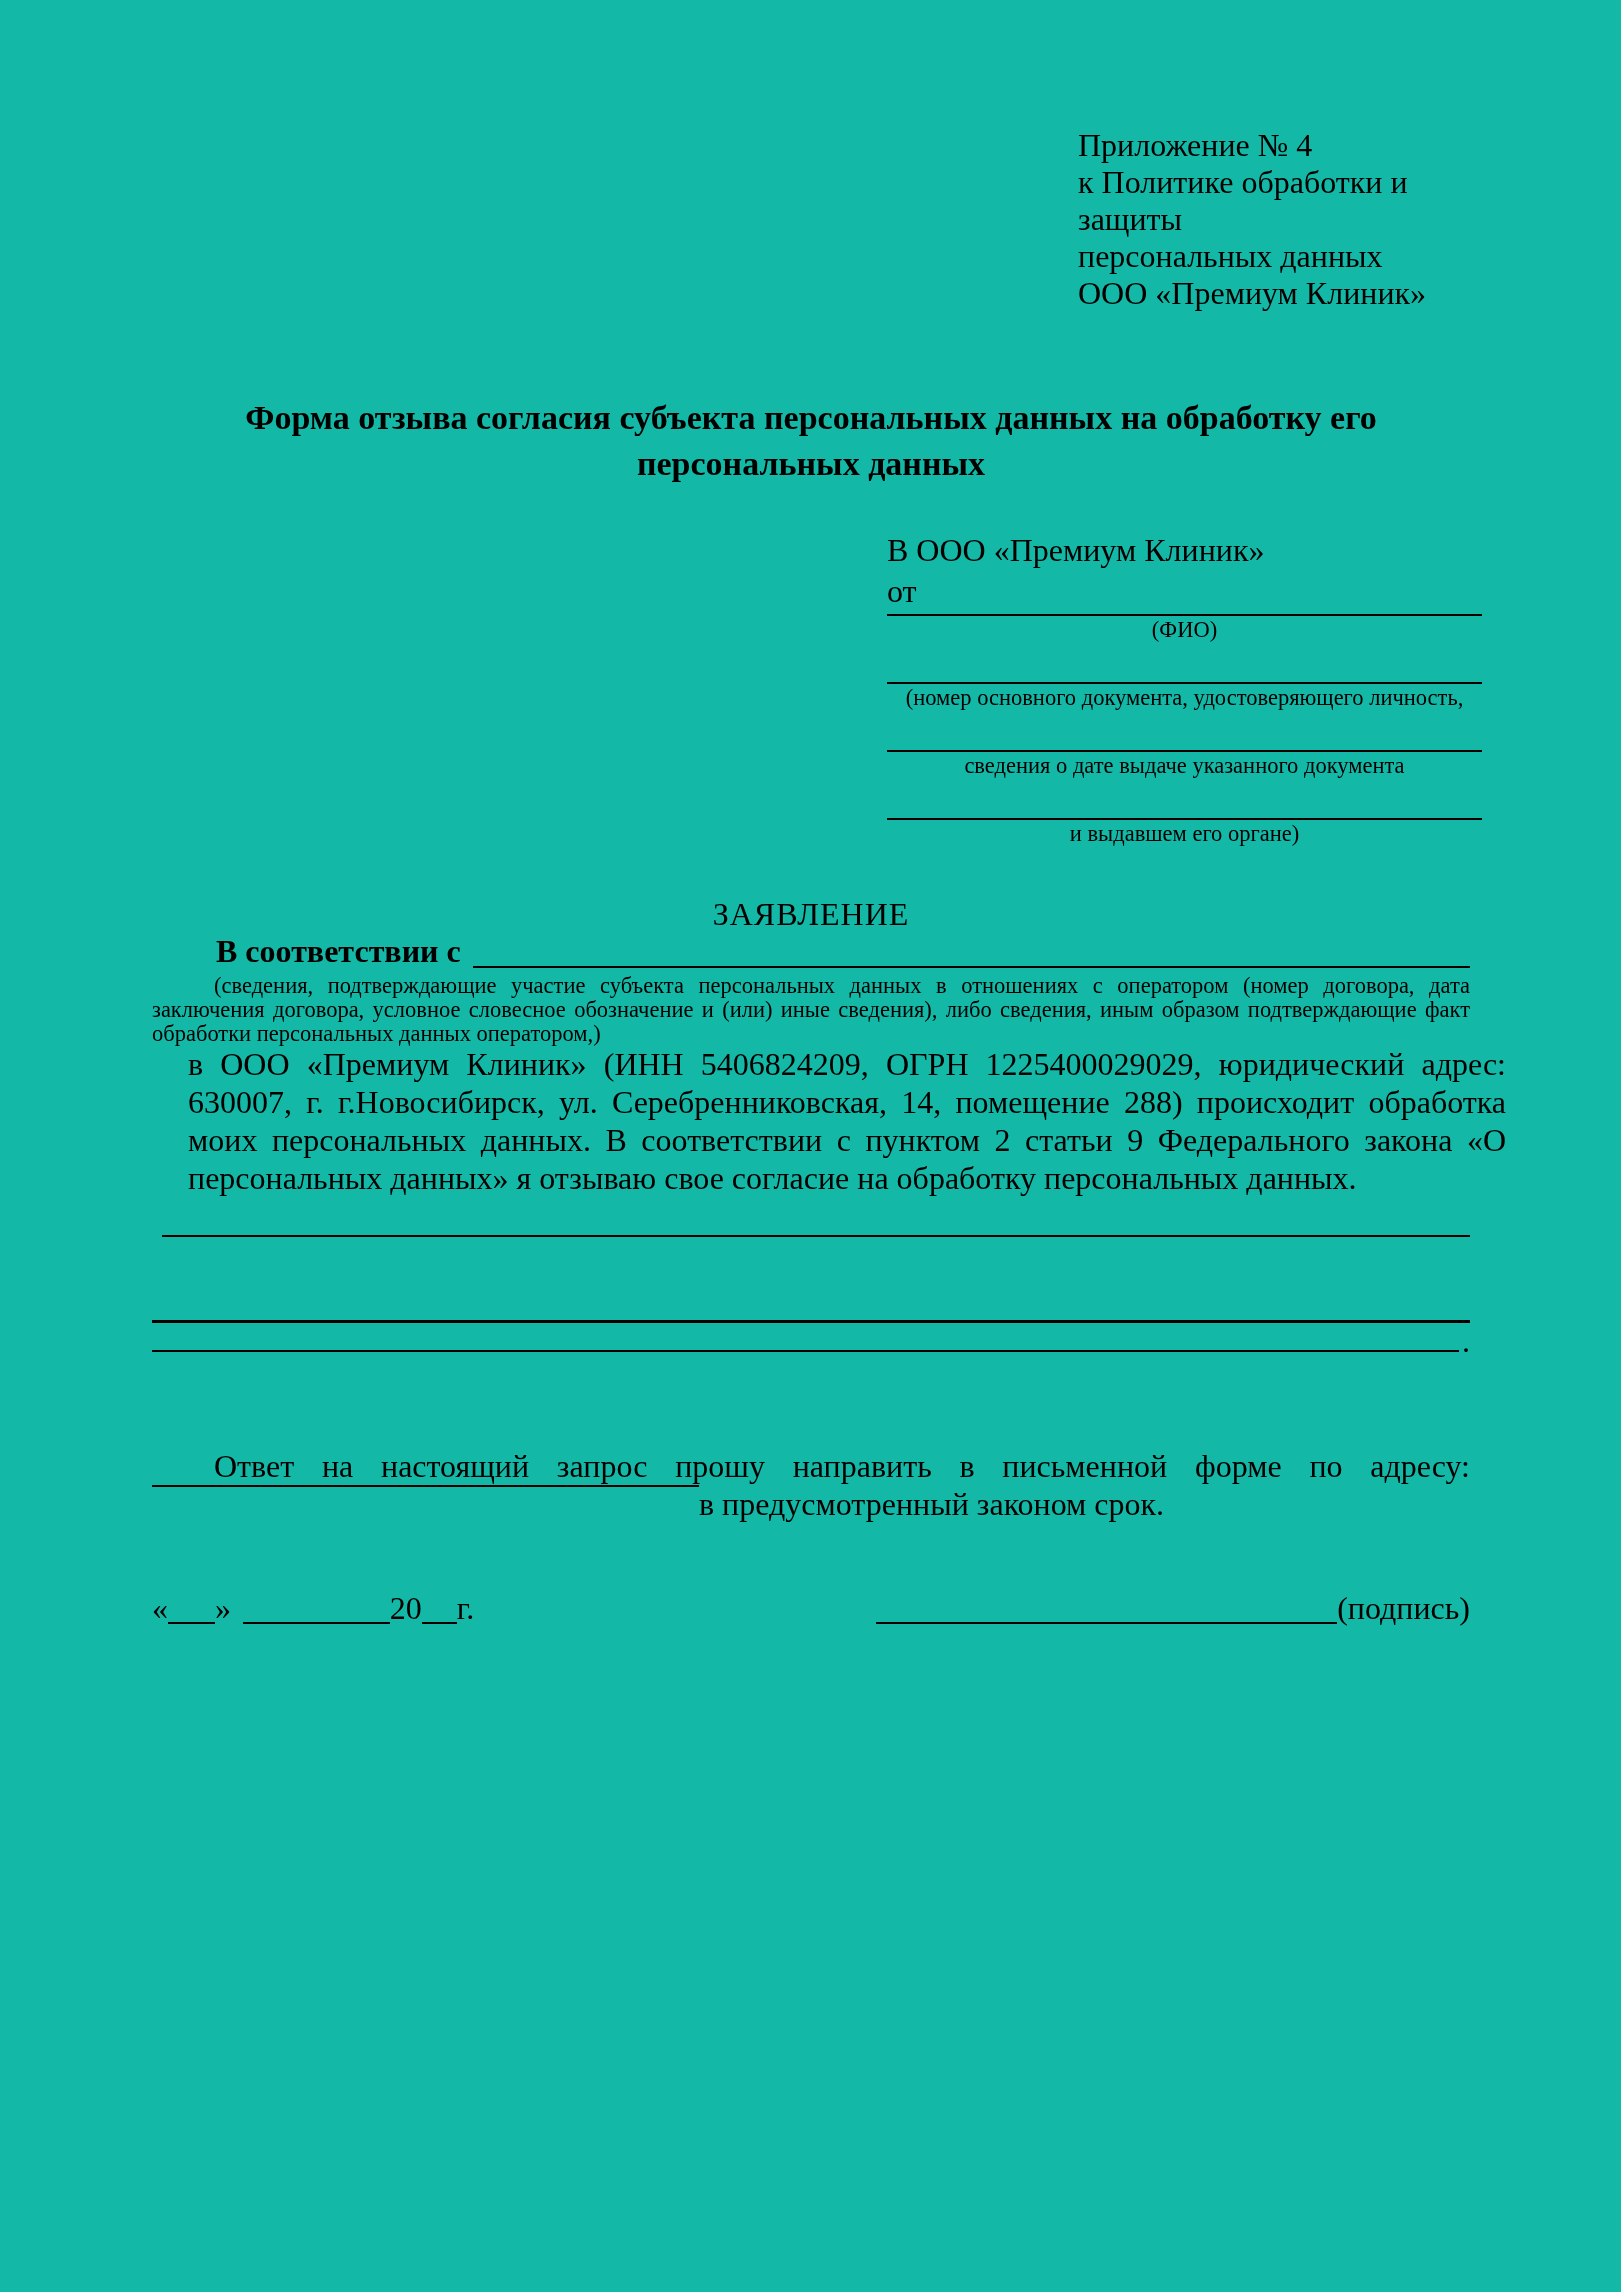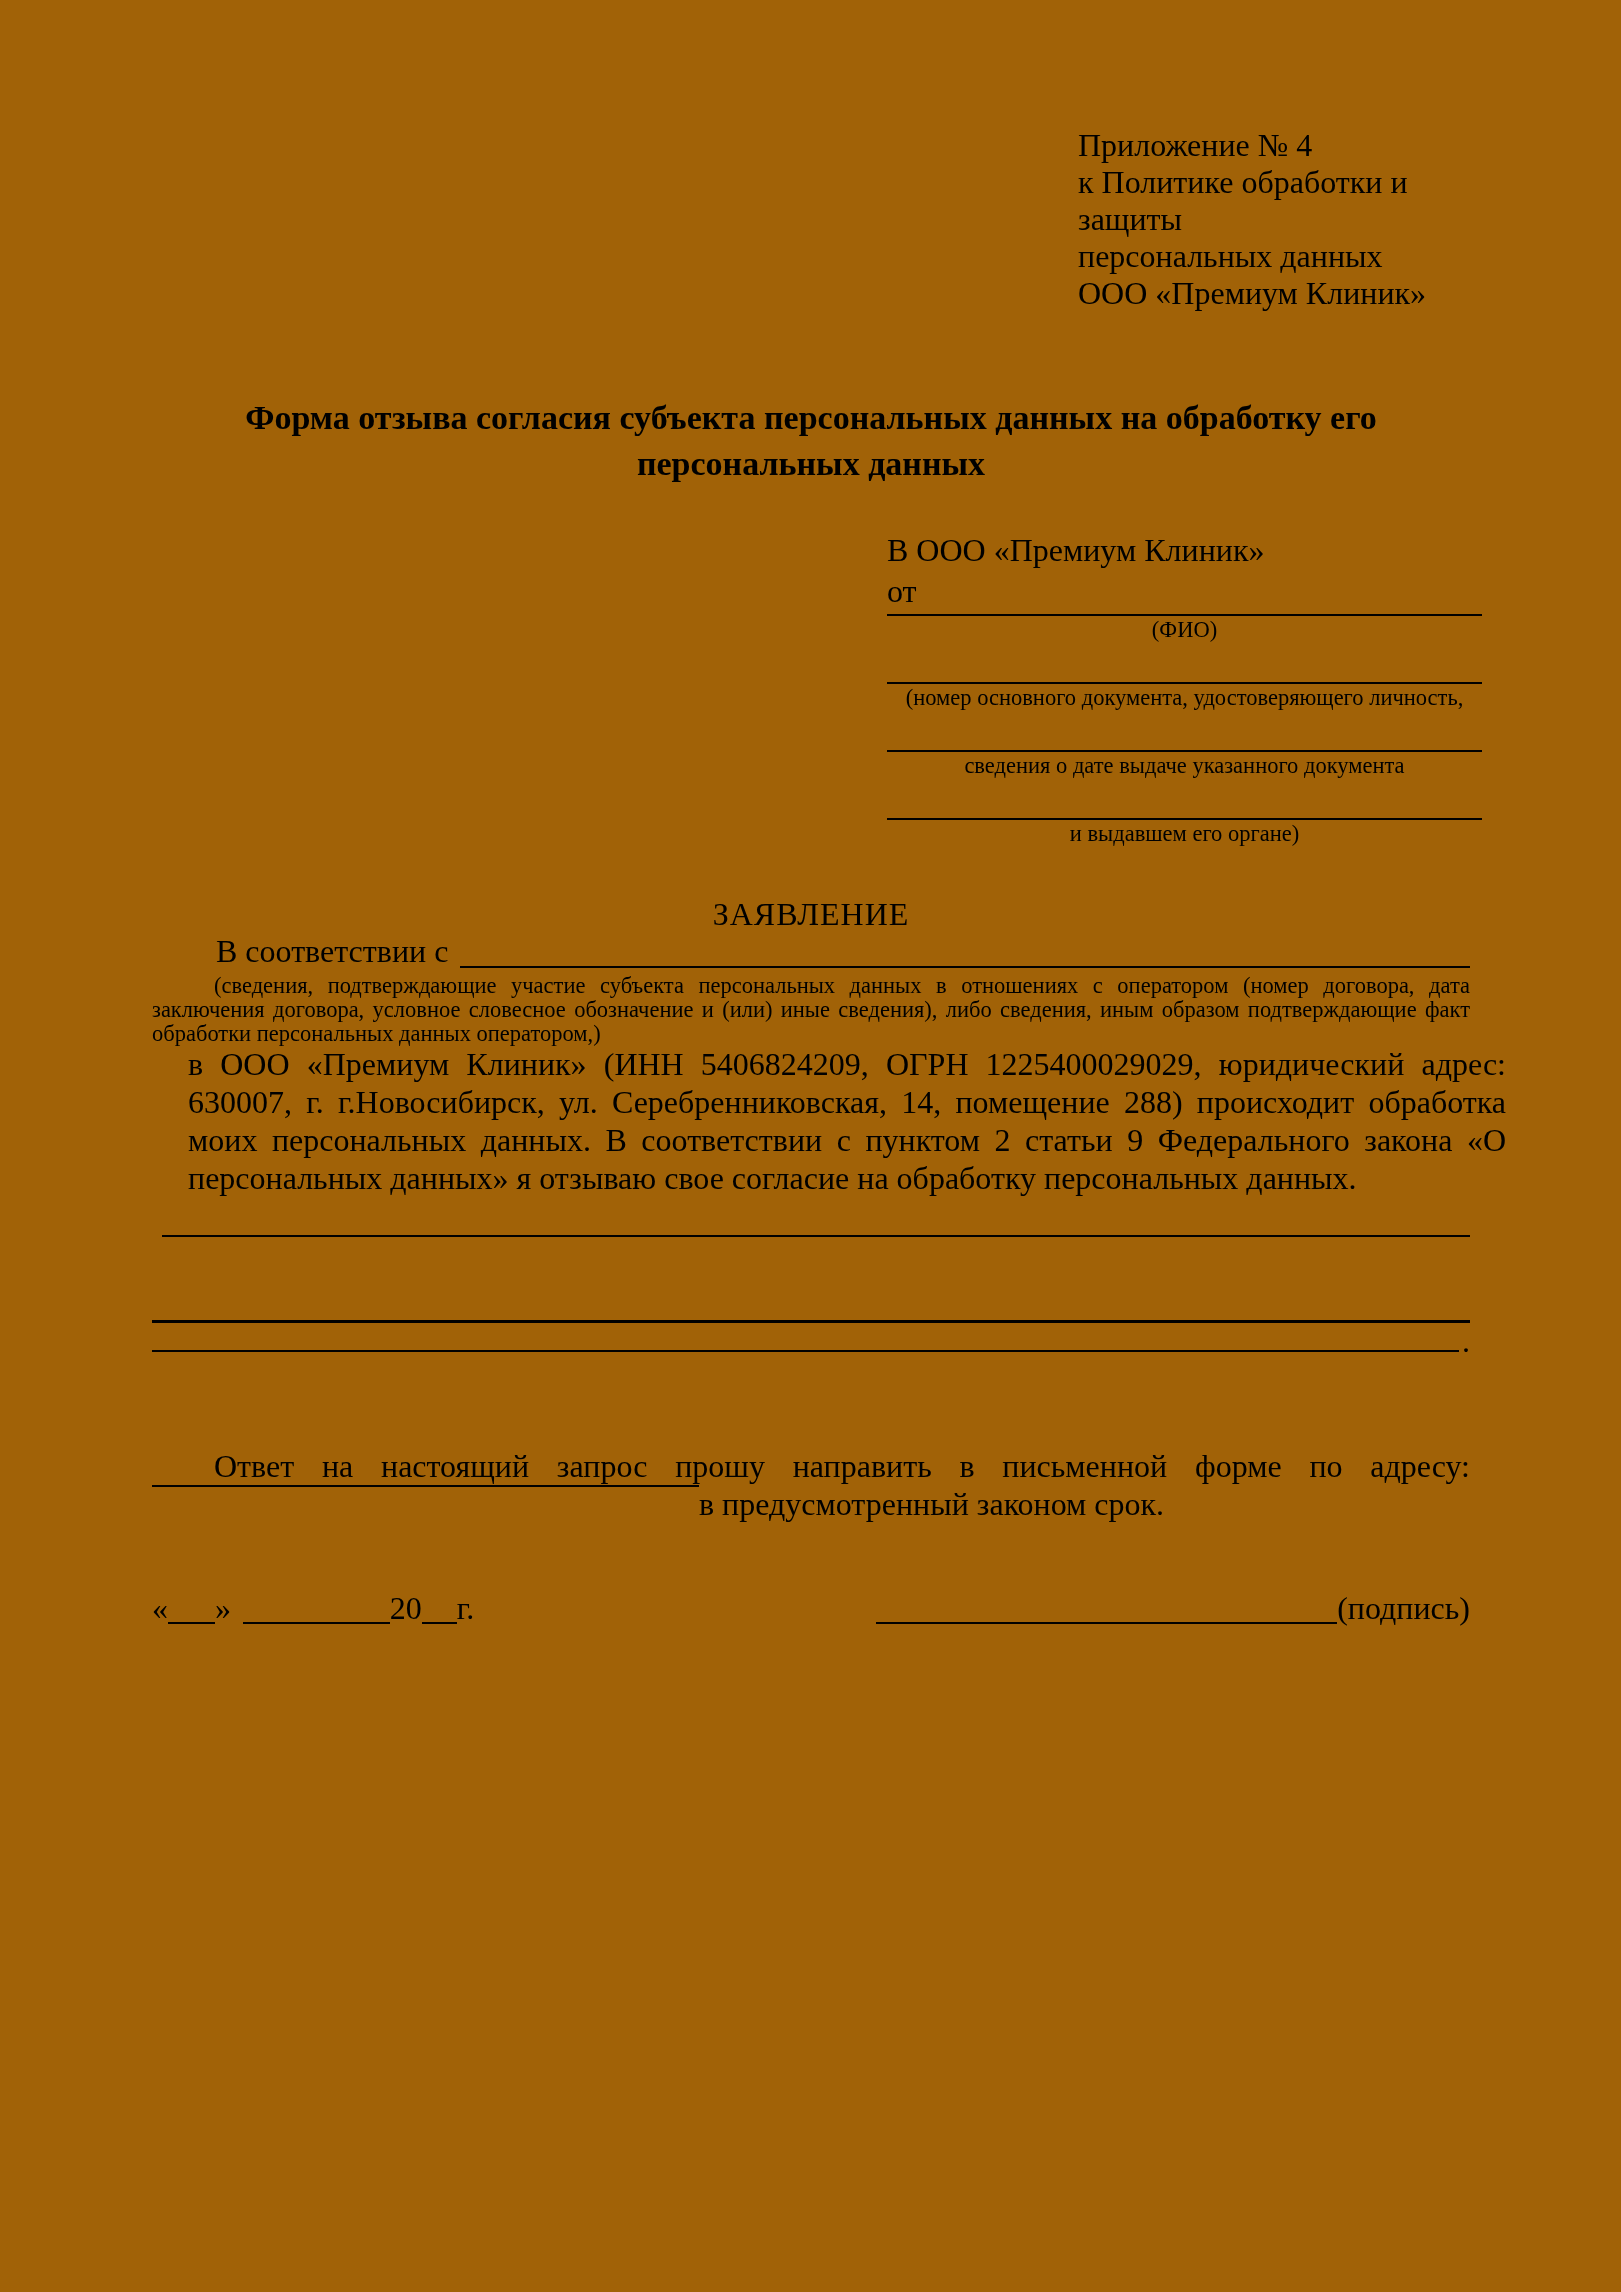--- a/index.html
+++ b/index.html
@@ -1,21 +1,21 @@
 <!DOCTYPE html>
 <html lang="ru"><head>
 <meta charset="utf-8">
 <style>
   * { margin:0; padding:0; box-sizing:border-box; }
   html,body { background:#9a9a9a; }
   .page {
     position:relative;
     width:1621px; height:2293px;
     margin:0 auto;
-    background:#a16207;
+    background:#14b8a6;
     color:#000000;
     font-family:"Liberation Serif","DejaVu Serif",serif;
     font-size:32px;
     overflow:hidden;
   }
 
   
   .appendix {
     position:absolute; left:1078px; top:127px; width:421px;
     line-height:37px; text-align:left;
@@ -37,21 +37,21 @@
 
   
   .st-heading {
     position:absolute; left:152px; top:887px; width:1318px;
     text-align:center; letter-spacing:1px;margin-top:9px;
   }
   .intro {
     position:absolute; left:152px; top:930px; width:1318px;
     display:flex; align-items:flex-end; line-height:43px;
   }
-  .intro .prefix { padding-left:64px; white-space:nowrap; }
+  .intro .prefix { padding-left:64px; white-space:nowrap;font-weight:bold; }
   .intro .fill { flex:1; border-bottom:2.9px solid #000; margin:0 0 4.9px 11.8px; }
 
   .note {
     position:absolute; left:152px; top:974px; width:1318px;
     font-size:22.5px; line-height:24px; text-align:justify; text-indent:62px;
   }
   .body-para {
     position:absolute; left:152px; top:1045px; width:1318px;
     line-height:38px; text-align:justify;margin-left:36px;
   }

